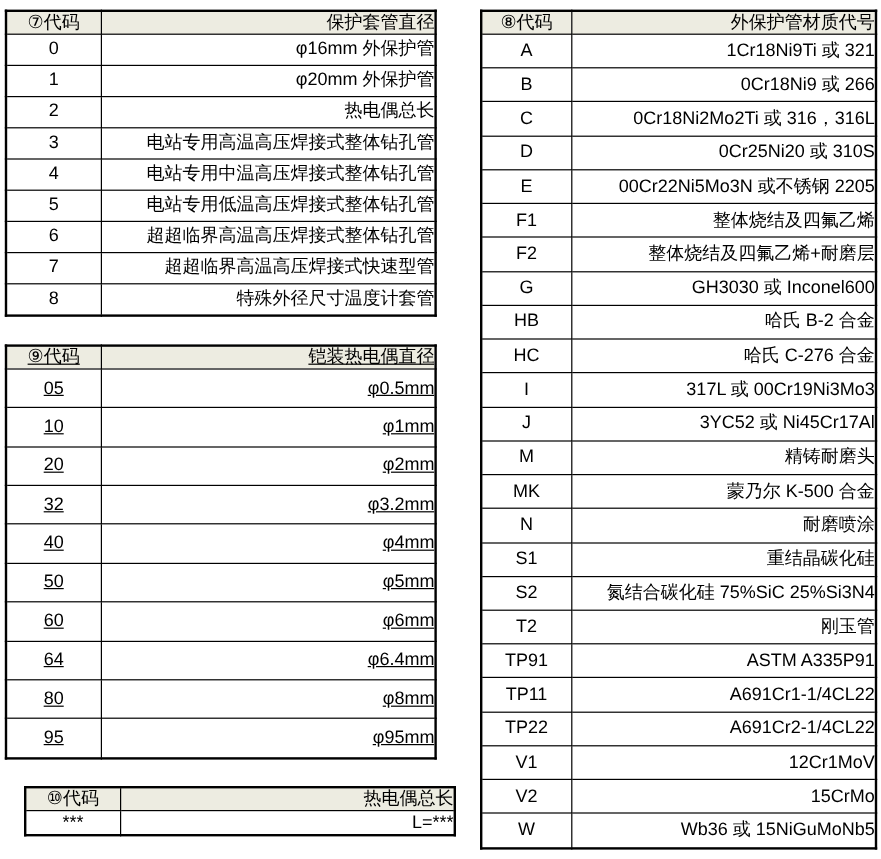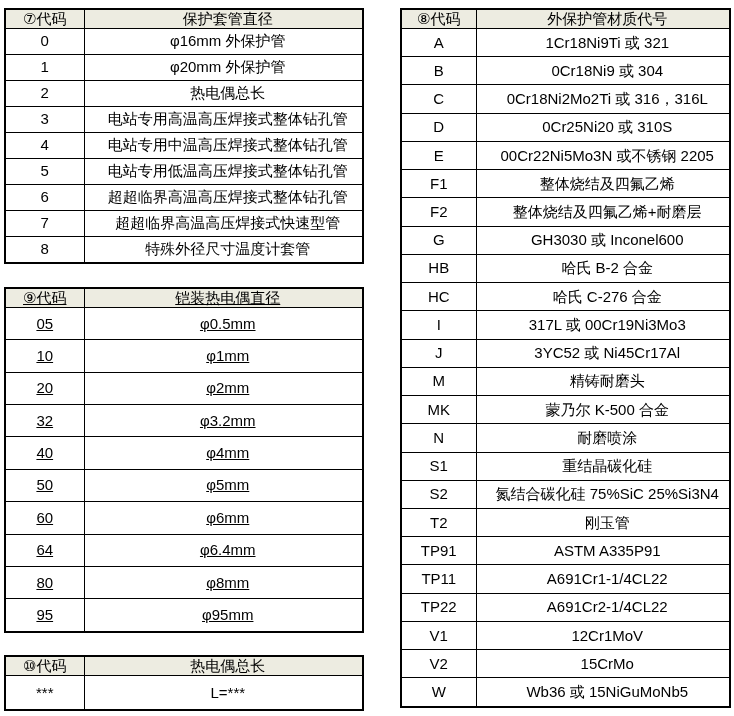--- a/index.html
+++ b/index.html
@@ -35,25 +35,25 @@
     font-weight: normal;
     color: var(--text-color);
     padding: 0;
     line-height: 1.2;
     vertical-align: middle;
     overflow: hidden;
     white-space: nowrap;
   }
   table.code-table th { background: var(--header-bg); }
   .cell-code { text-align: center; margin-top: 16px; }
-  .cell-desc { text-align: center; padding-left: 9px !important; }
+  .cell-desc { text-align: right; padding-left: 9px !important; }
   
   #table-7  { left: 4px;   top: 8px;   width: 360px; height: 256px; }
   #table-9  { left: 4px;   top: 287px; width: 360px; height: 346px; text-decoration: underline; }
-  #table-10 { left: 4px;   top: 655px; width: 360px; height: 56px;  }
+  #table-10 { left: 20px;   top: 655px; width: 360px; height: 42px;  }
   #table-8  { left: 400px; top: 8px;   width: 331px; height: 700px; padding-left: 32px; }
   #table-7 col.c-code, #table-9 col.c-code, #table-10 col.c-code { width: 79px; }
   #table-8 col.c-code { width: 75px; }
 </style>
 </head>
 <body>
 
 <div id="page">
 
   <table id="table-7" class="code-table">
@@ -192,21 +192,21 @@
         <th class="cell-desc">外保护管材质代号</th>
       </tr>
     </thead>
     <tbody>
         <tr>
           <td class="cell-code">A</td>
           <td class="cell-desc">1Cr18Ni9Ti 或 321</td>
         </tr>
         <tr>
           <td class="cell-code">B</td>
-          <td class="cell-desc">0Cr18Ni9 或 304</td>
+          <td class="cell-desc">0Cr18Ni9 或 266</td>
         </tr>
         <tr>
           <td class="cell-code">C</td>
           <td class="cell-desc">0Cr18Ni2Mo2Ti 或 316，316L</td>
         </tr>
         <tr>
           <td class="cell-code">D</td>
           <td class="cell-desc">0Cr25Ni20 或 310S</td>
         </tr>
         <tr>

